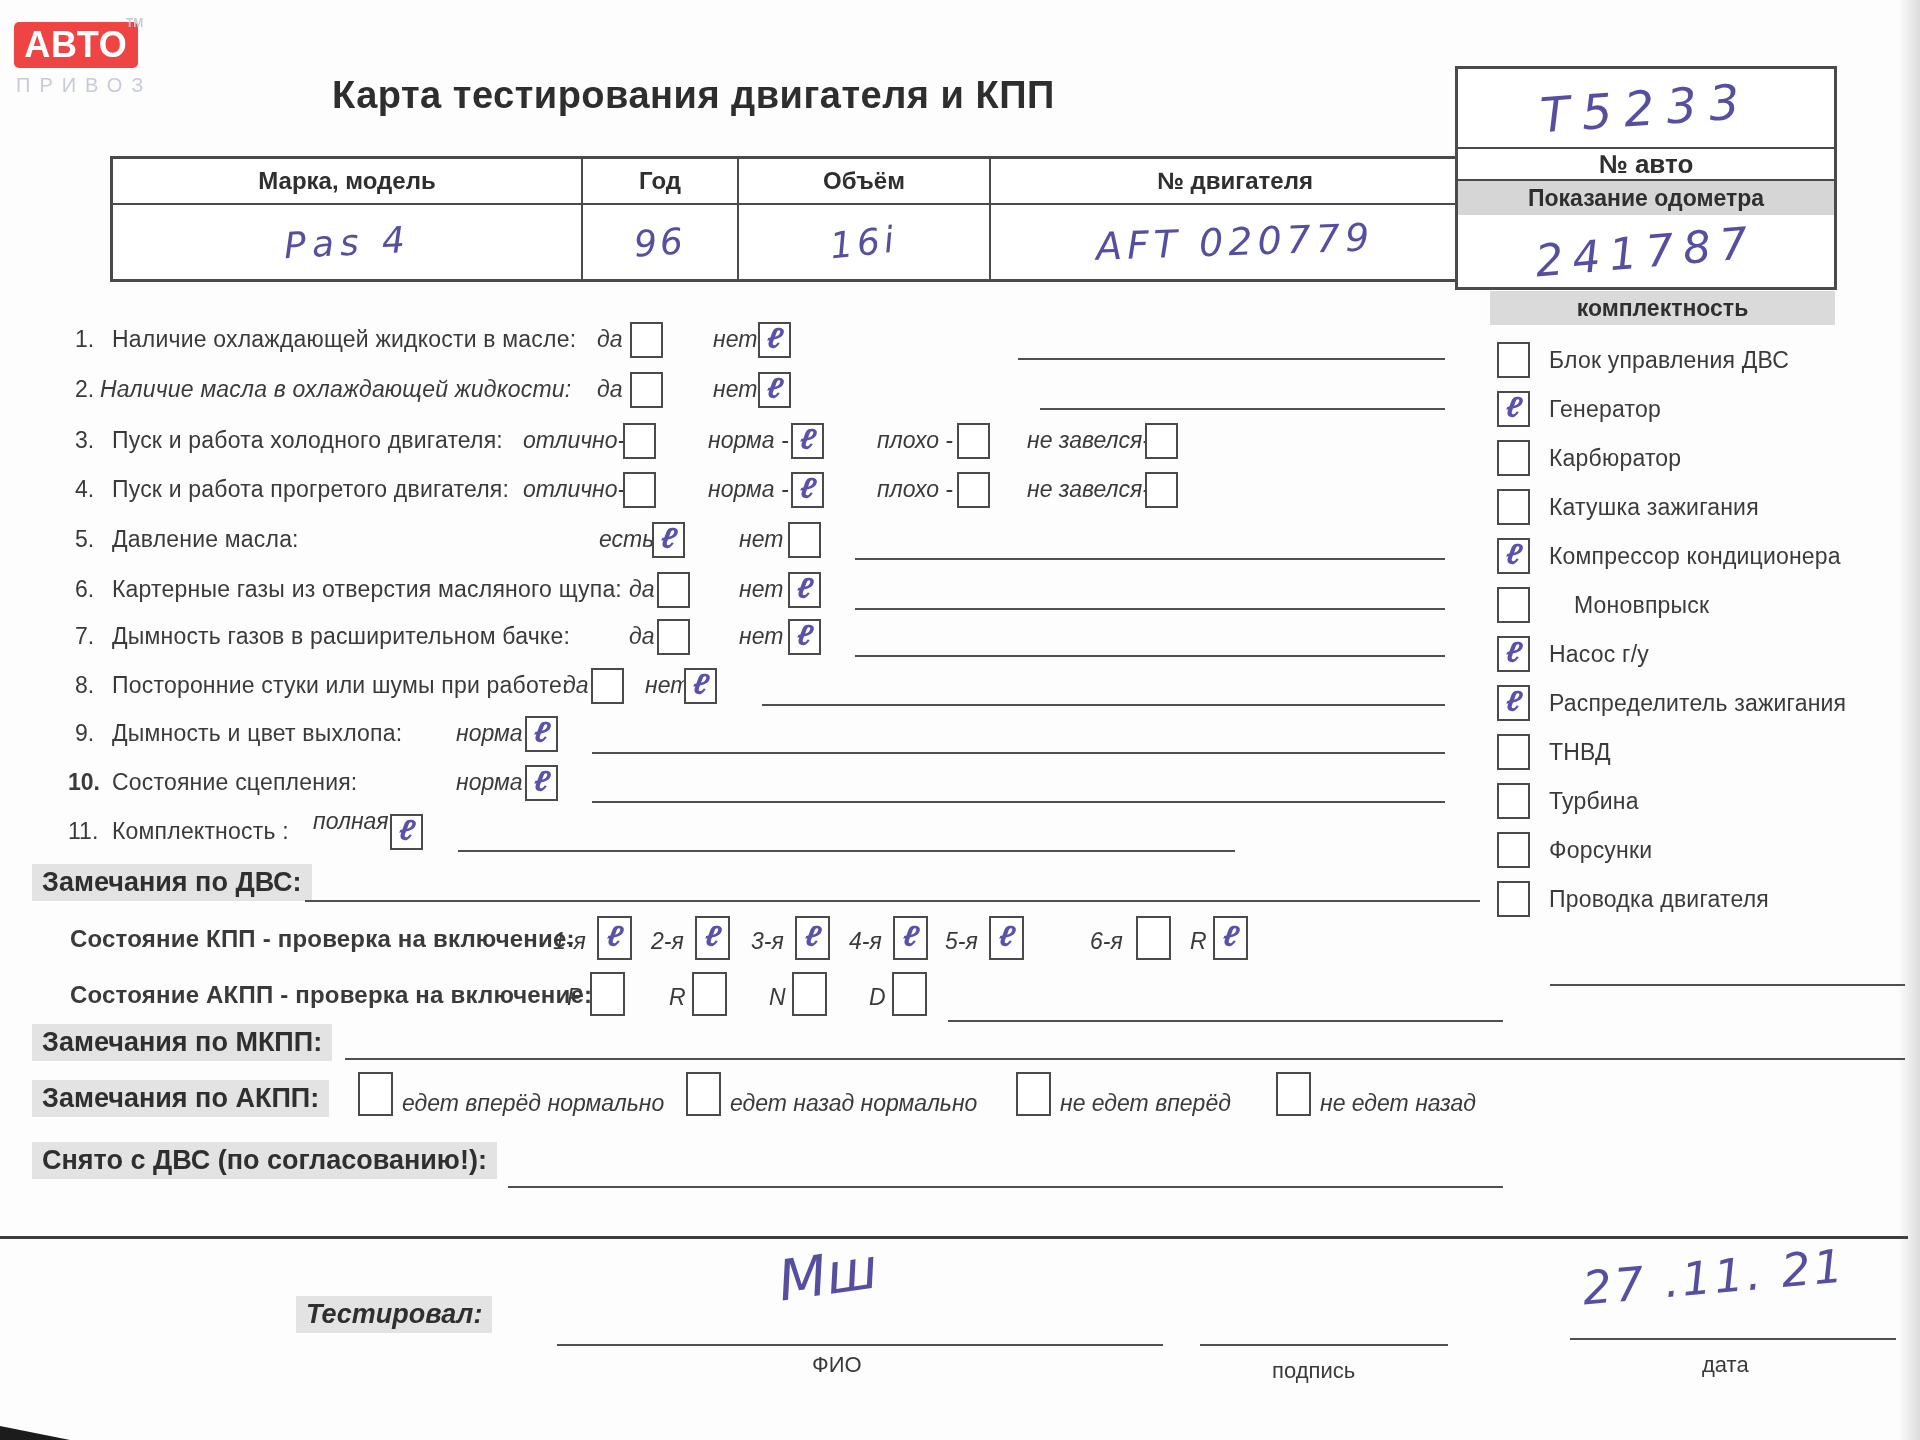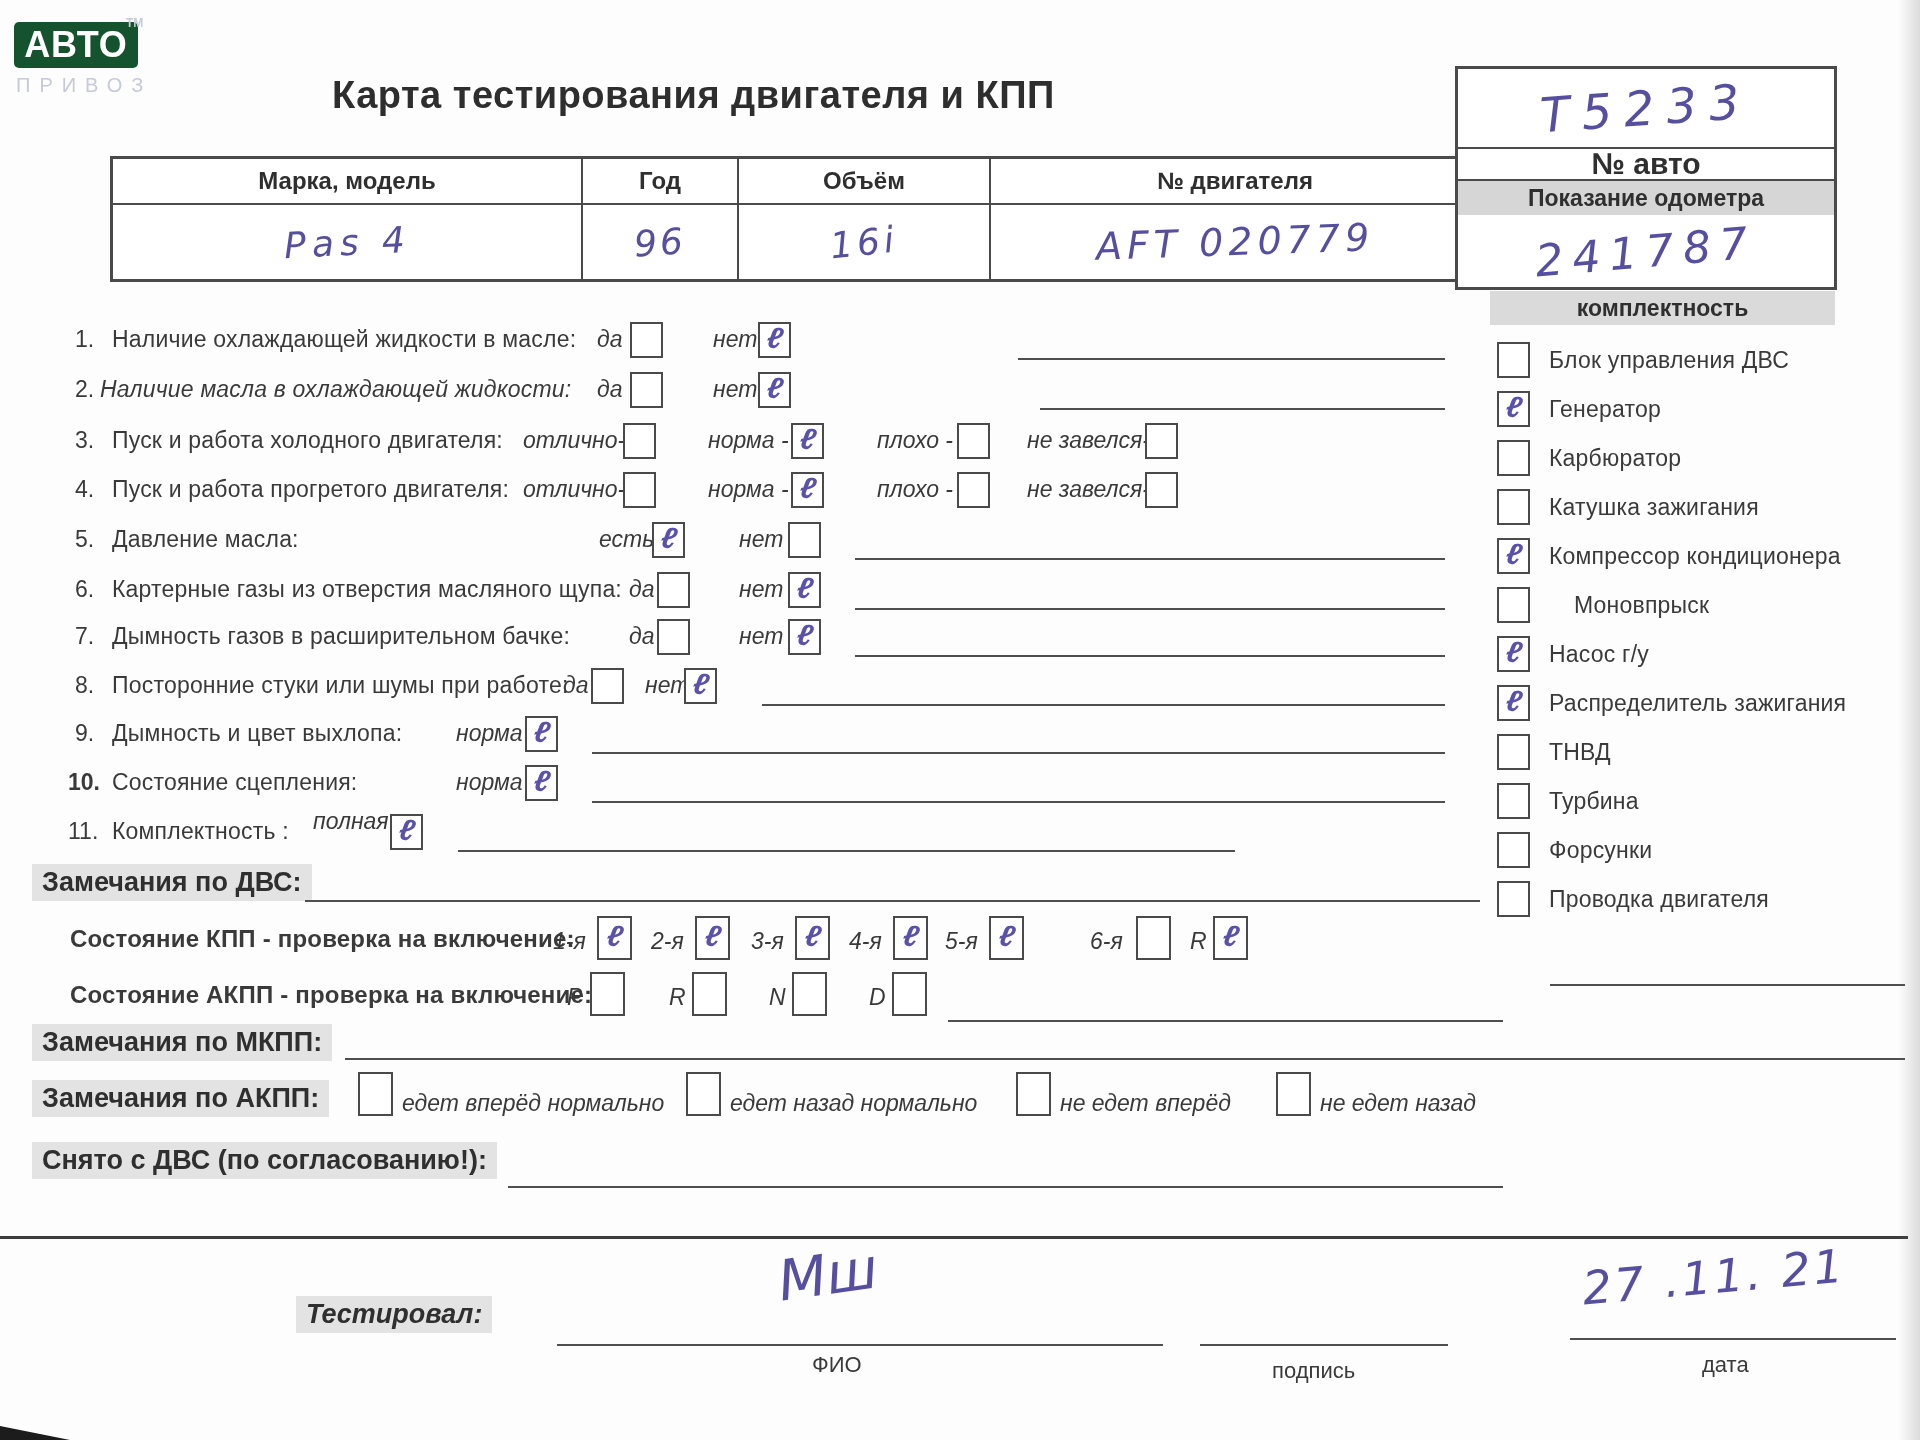--- a/index.html
+++ b/index.html
@@ -32,21 +32,21 @@
   
   .edge-r{right:0;top:0;width:22px;height:1440px;background:linear-gradient(to right,rgba(0,0,0,0),rgba(120,120,120,.25));}
   .corner-bl{left:0;bottom:0;width:0;height:0;border-left:70px solid #1c1c1c;border-top:14px solid transparent;}
 </style>
 </head>
 <body>
 
 <div class="page">
 
   <div class="abs" style="left:14px;top:14px;width:200px;height:80px;">
-    <div class="abs" style="left:0;top:8px;width:124px;height:46px;background:#14532d;border-radius:5px;display:flex;align-items:center;justify-content:center;">
+    <div class="abs" style="left:0;top:8px;width:124px;height:46px;background:#ef4444;border-radius:5px;display:flex;align-items:center;justify-content:center;">
       <span style="color:#fff;font-weight:bold;font-size:36px;letter-spacing:1px;">АВТО</span>
     </div>
     <span class="abs" style="left:112px;top:2px;font-size:12px;font-weight:bold;color:#c7cad8;">ТМ</span>
     <span class="abs" style="left:2px;top:60px;font-size:20px;color:#c7cad8;letter-spacing:9px;font-weight:500;">ПРИВОЗ</span>
   </div>
 
   <div class="abs" style="left:332px;top:74px;font-size:38px;font-weight:bold;color:#2e2e2e;letter-spacing:.5px;white-space:nowrap;">Карта тестирования двигателя  и КПП</div>
 
   <div class="abs vt" style="left:110px;top:156px;width:1372px;">
     <div class="vth">Марка, модель</div>
@@ -64,21 +64,21 @@
       </div>
     <div class="vtd">
         <span class="hw" style="font-size:38px;letter-spacing:5px;transform:rotate(-2deg);">AFT 020779</span>
       </div>
   </div>
 
   <div class="abs ab" style="left:1455px;top:66px;width:382px;">
     <div class="ab-row" style="height:78px;">
       <span class="hw" style="font-size:48px;letter-spacing:12px;transform:rotate(-4deg);">Т5233</span>
     </div>
-    <div class="ab-row" style="height:32px;border-top:2.5px solid #4a4a4a;font-weight:bold;font-size:30px;color:#2f2f2f;">№ авто</div>
+    <div class="ab-row" style="height:32px;border-top:2.5px solid #4a4a4a;font-weight:bold;font-size:26px;color:#2f2f2f;">№ авто</div>
     <div class="ab-row" style="height:36px;border-top:2.5px solid #4a4a4a;background:#d6d6d6;font-weight:bold;font-size:23px;color:#2f2f2f;">Показание одометра</div>
     <div class="ab-row" style="height:72px;">
       <span class="hw" style="font-size:44px;letter-spacing:9px;transform:rotate(-5deg);">241787</span>
     </div>
   </div>
 
   <div class="abs" style="left:0;top:0;">
     <div class="abs" style="left:1490px;top:291px;width:345px;height:34px;background:#dadada;display:flex;align-items:center;justify-content:center;font-weight:bold;font-size:23px;color:#2f2f2f;">комплектность</div>
 
     <div class="abs cb" style="left:1497px;top:342px;">

